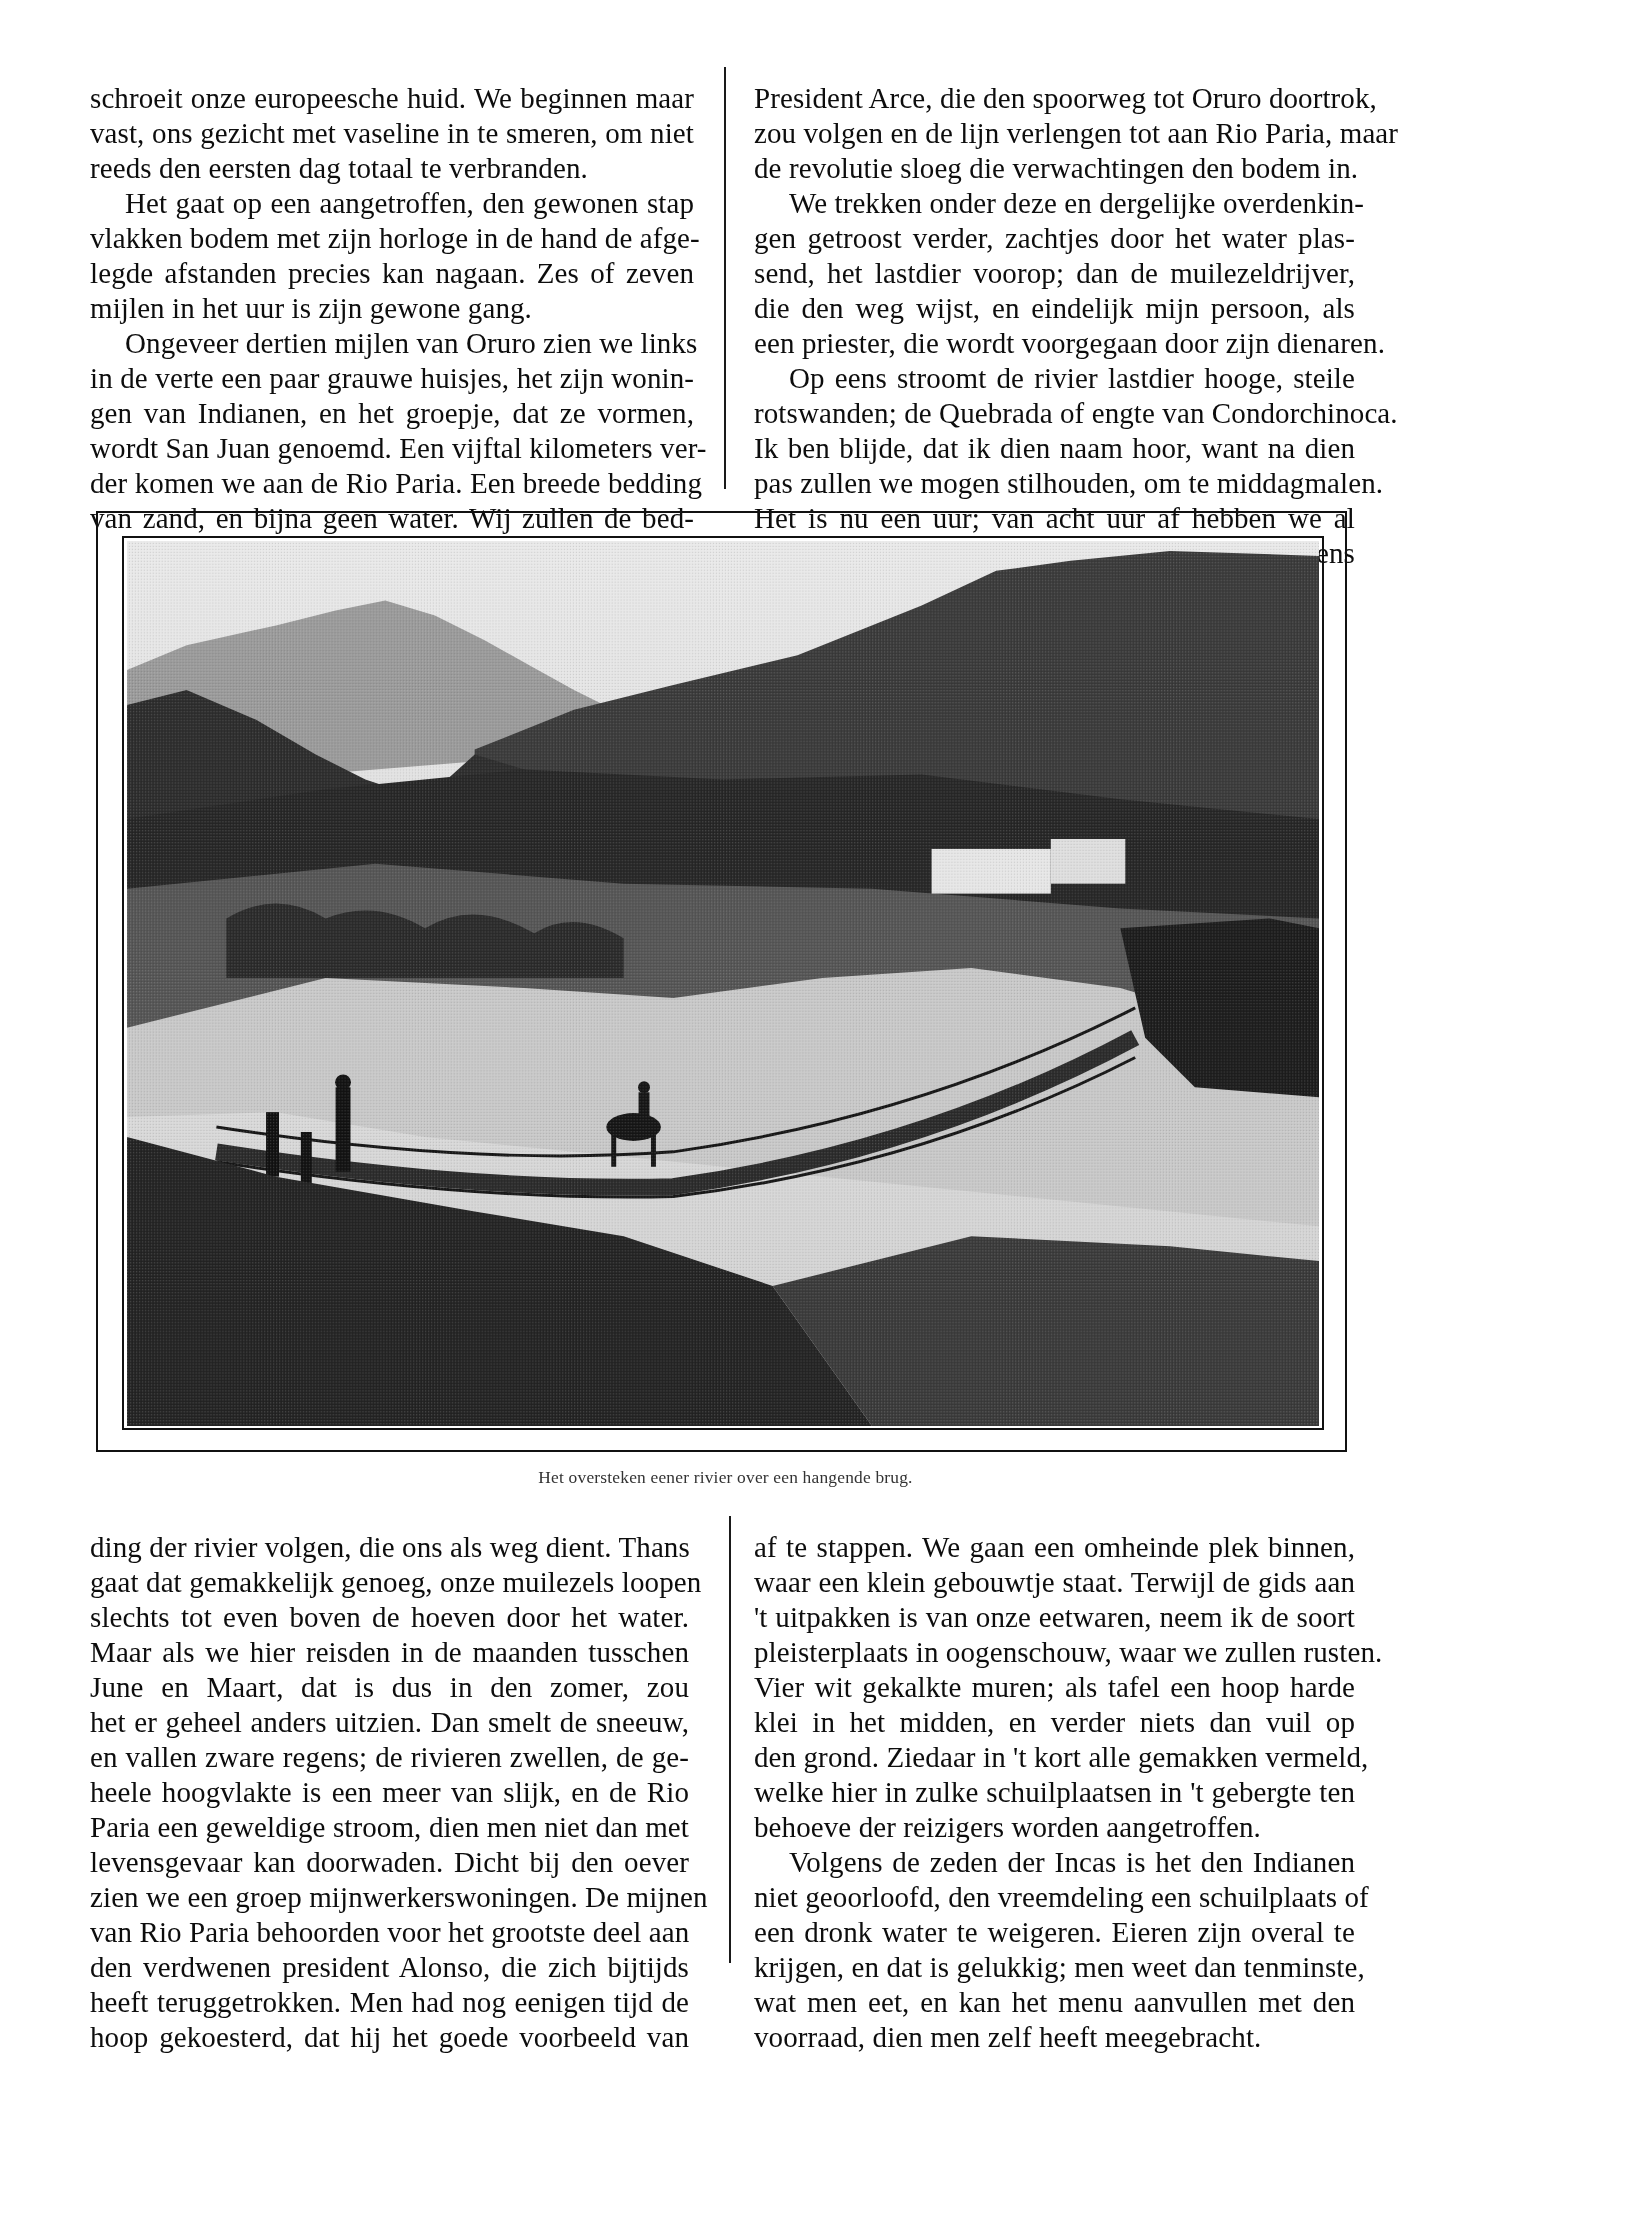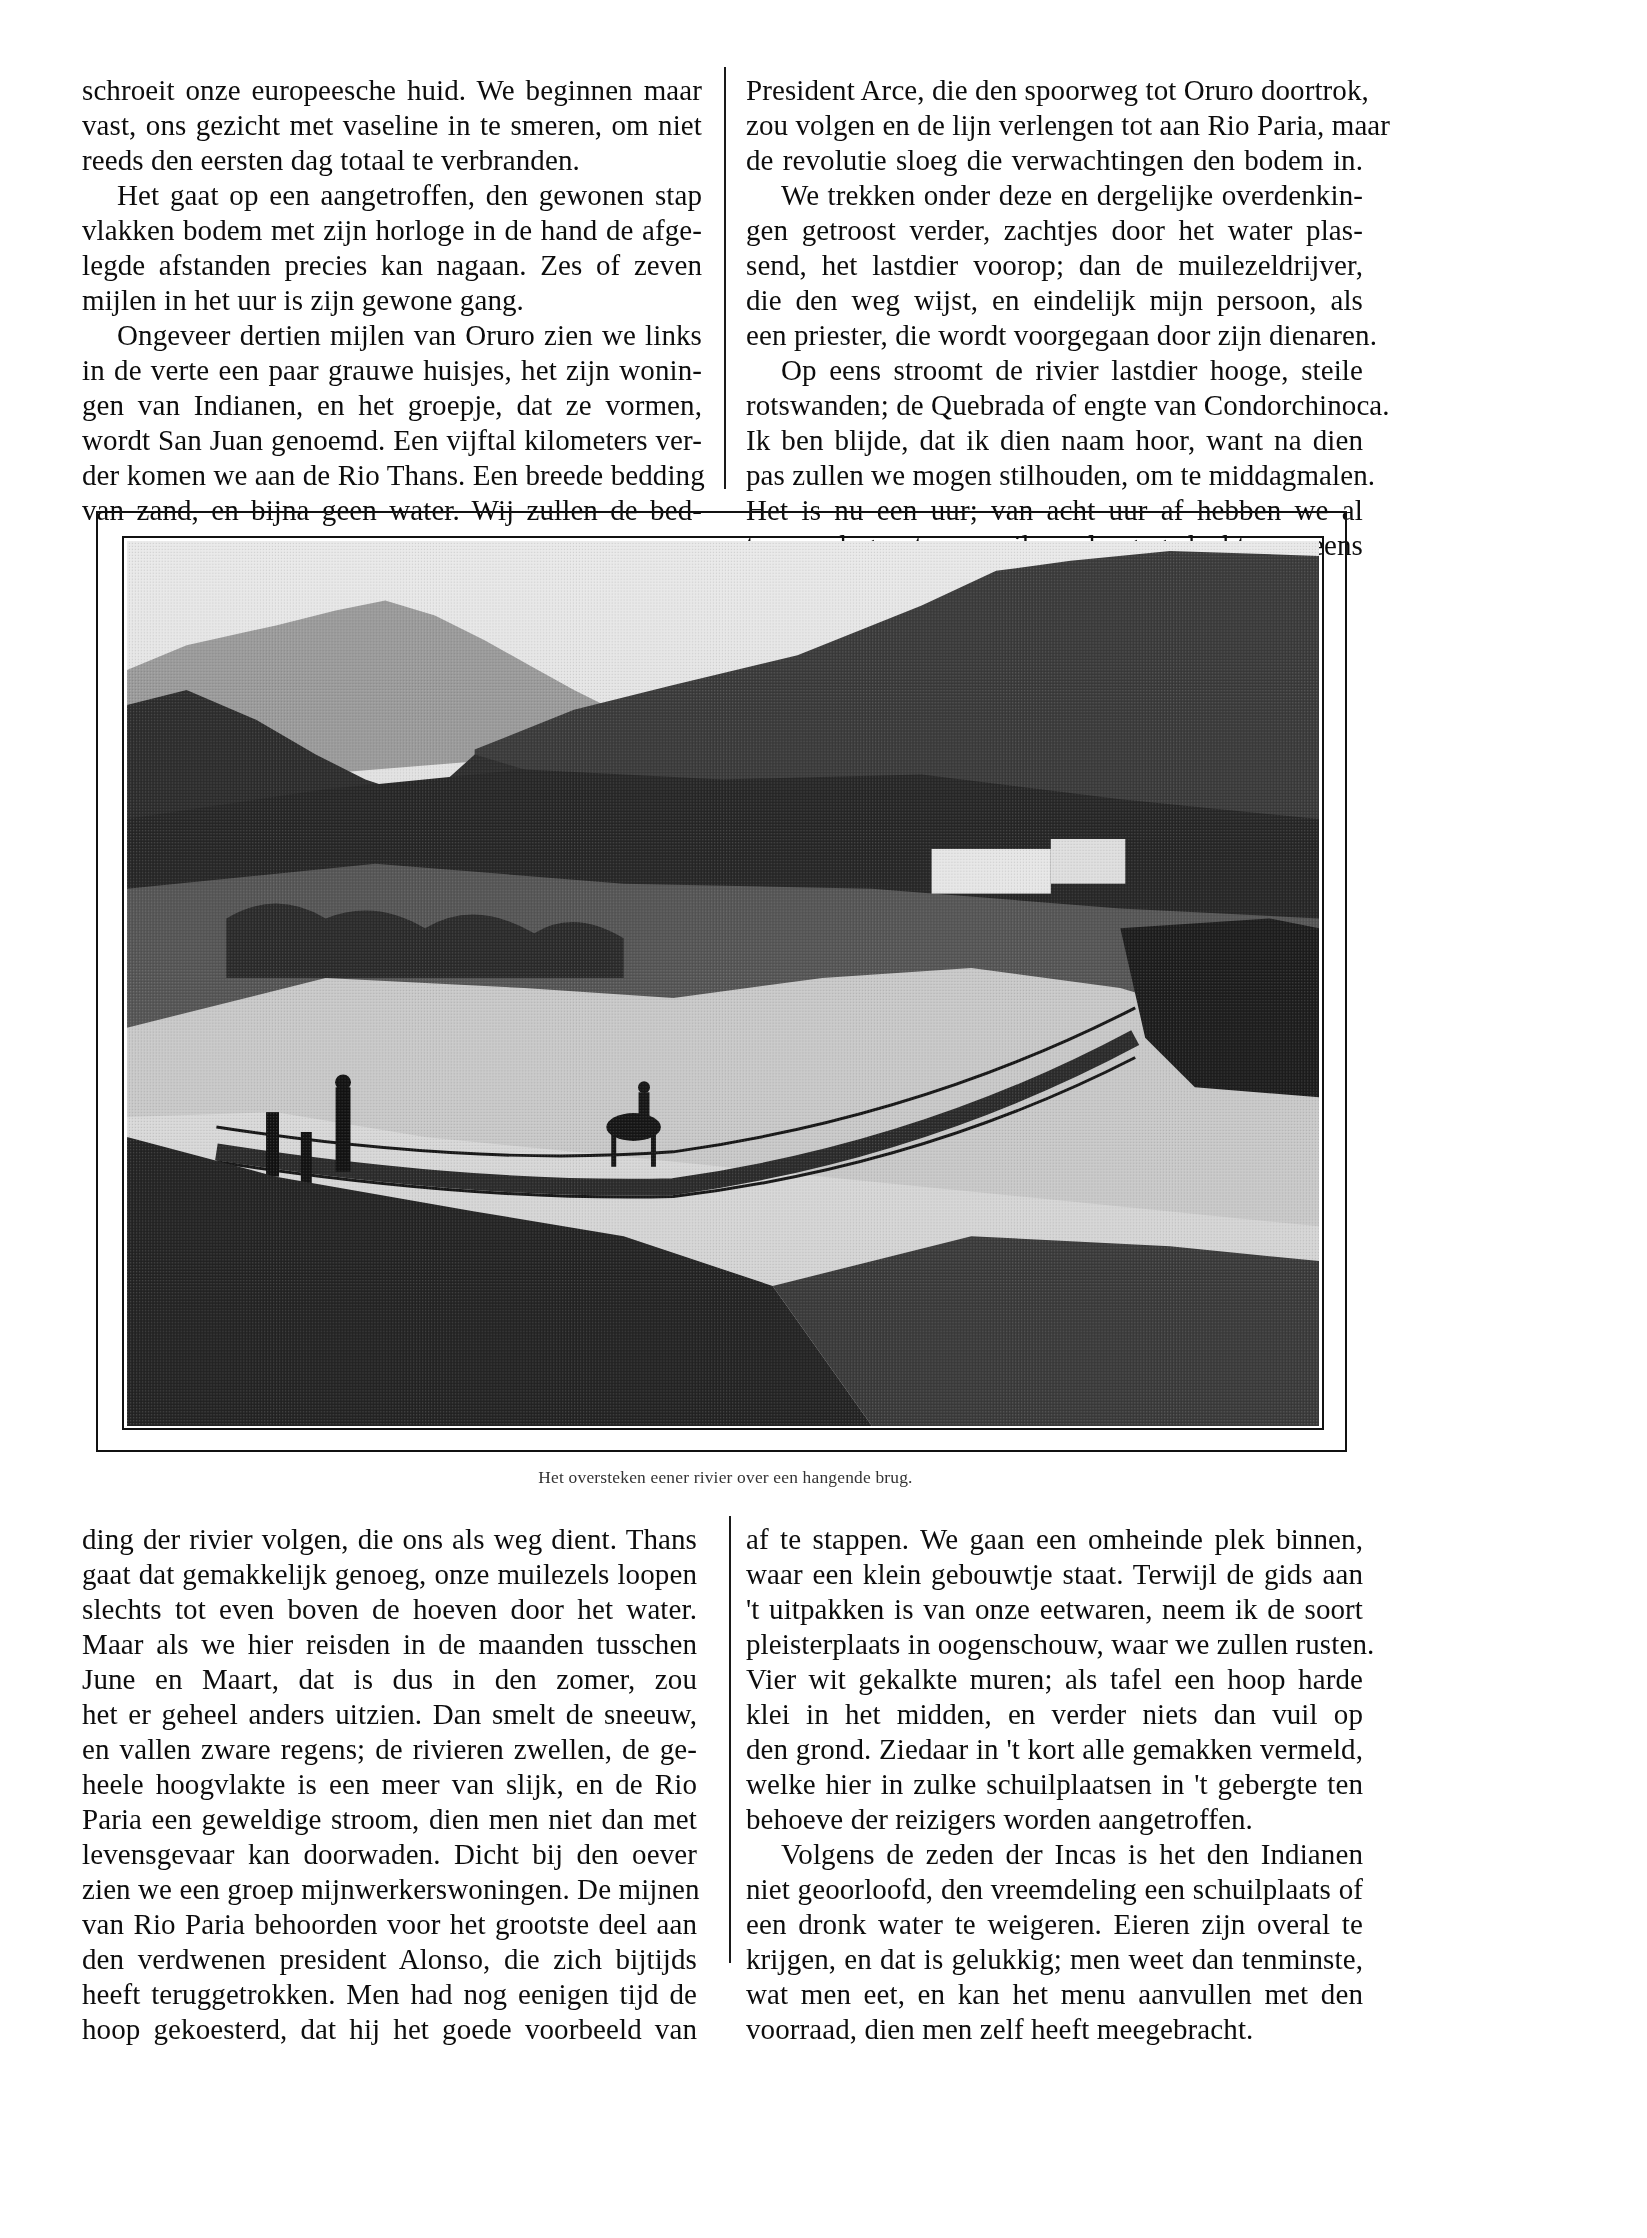--- a/index.html
+++ b/index.html
@@ -1,18 +1,18 @@
 <!DOCTYPE html>
 <html style="font-size:8px"><head>
 <meta charset="utf-8">
 <style>
   html, body { margin:0; padding:0; background:#ffffff; }
   body { width:1647px; height:2239px; position:relative; overflow:hidden; font-family:"DejaVu Serif", serif; color:#111; }
   .col { position:absolute; font-family:"Liberation Serif", serif; font-size:29px; line-height:35px; color:#0d0d0d; letter-spacing:0.1px; }
-  .col p { margin:8px; text-align:justify; text-align-last:justify; }
+  .col p { margin:16px; text-align:justify; text-align-last:justify; }
   .col p .ln { display:block; text-align:justify; text-align-last:justify; white-space:nowrap; height:35px; }
   .col .ln.last { text-align-last:left; }
   .col .ln.indent { padding-left:35px; }
   #col-tl { left:74px; top:65px; width:636px; }
   #col-tr { left:738px; top:65px; width:633px; }
   #col-bl { left:74px; top:1514px; width:631px; }
   #col-br { left:738px; top:1514px; width:633px; }
   .rule { position:absolute; width:1.5px; background:#1a1a1a; }
   #rule-top { left:724px; top:67px; height:422px; }
   #rule-bottom { left:729px; top:1516px; height:447px; }
@@ -31,21 +31,21 @@
       <span class="ln">vast, ons gezicht met vaseline in te smeren, om niet</span>
       <span class="ln last">reeds den eersten dag totaal te verbranden.</span>
       <span class="ln indent">Het gaat op een aangetroffen, den gewonen stap</span>
       <span class="ln">vlakken bodem met zijn horloge in de hand de afge-</span>
       <span class="ln">legde afstanden precies kan nagaan. Zes of zeven</span>
       <span class="ln last">mijlen in het uur is zijn gewone gang.</span>
       <span class="ln indent">Ongeveer dertien mijlen van Oruro zien we links</span>
       <span class="ln">in de verte een paar grauwe huisjes, het zijn wonin-</span>
       <span class="ln">gen van Indianen, en het groepje, dat ze vormen,</span>
       <span class="ln">wordt San Juan genoemd. Een vijftal kilometers ver-</span>
-      <span class="ln">der komen we aan de Rio Thans. Een breede bedding</span>
+      <span class="ln">der komen we aan de Rio Paria. Een breede bedding</span>
       <span class="ln">van zand, en bijna geen water. Wij zullen de bed-</span>
     </p>
 </div>
 <div id="rule-top" class="rule"></div>
 <div id="col-tr" class="col">
   <p>
       <span class="ln">President Arce, die den spoorweg tot Oruro doortrok,</span>
       <span class="ln">zou volgen en de lijn verlengen tot aan Rio Paria, maar</span>
       <span class="ln">de revolutie sloeg die verwachtingen den bodem in.</span>
       <span class="ln indent">We trekken onder deze en dergelijke overdenkin-</span>

